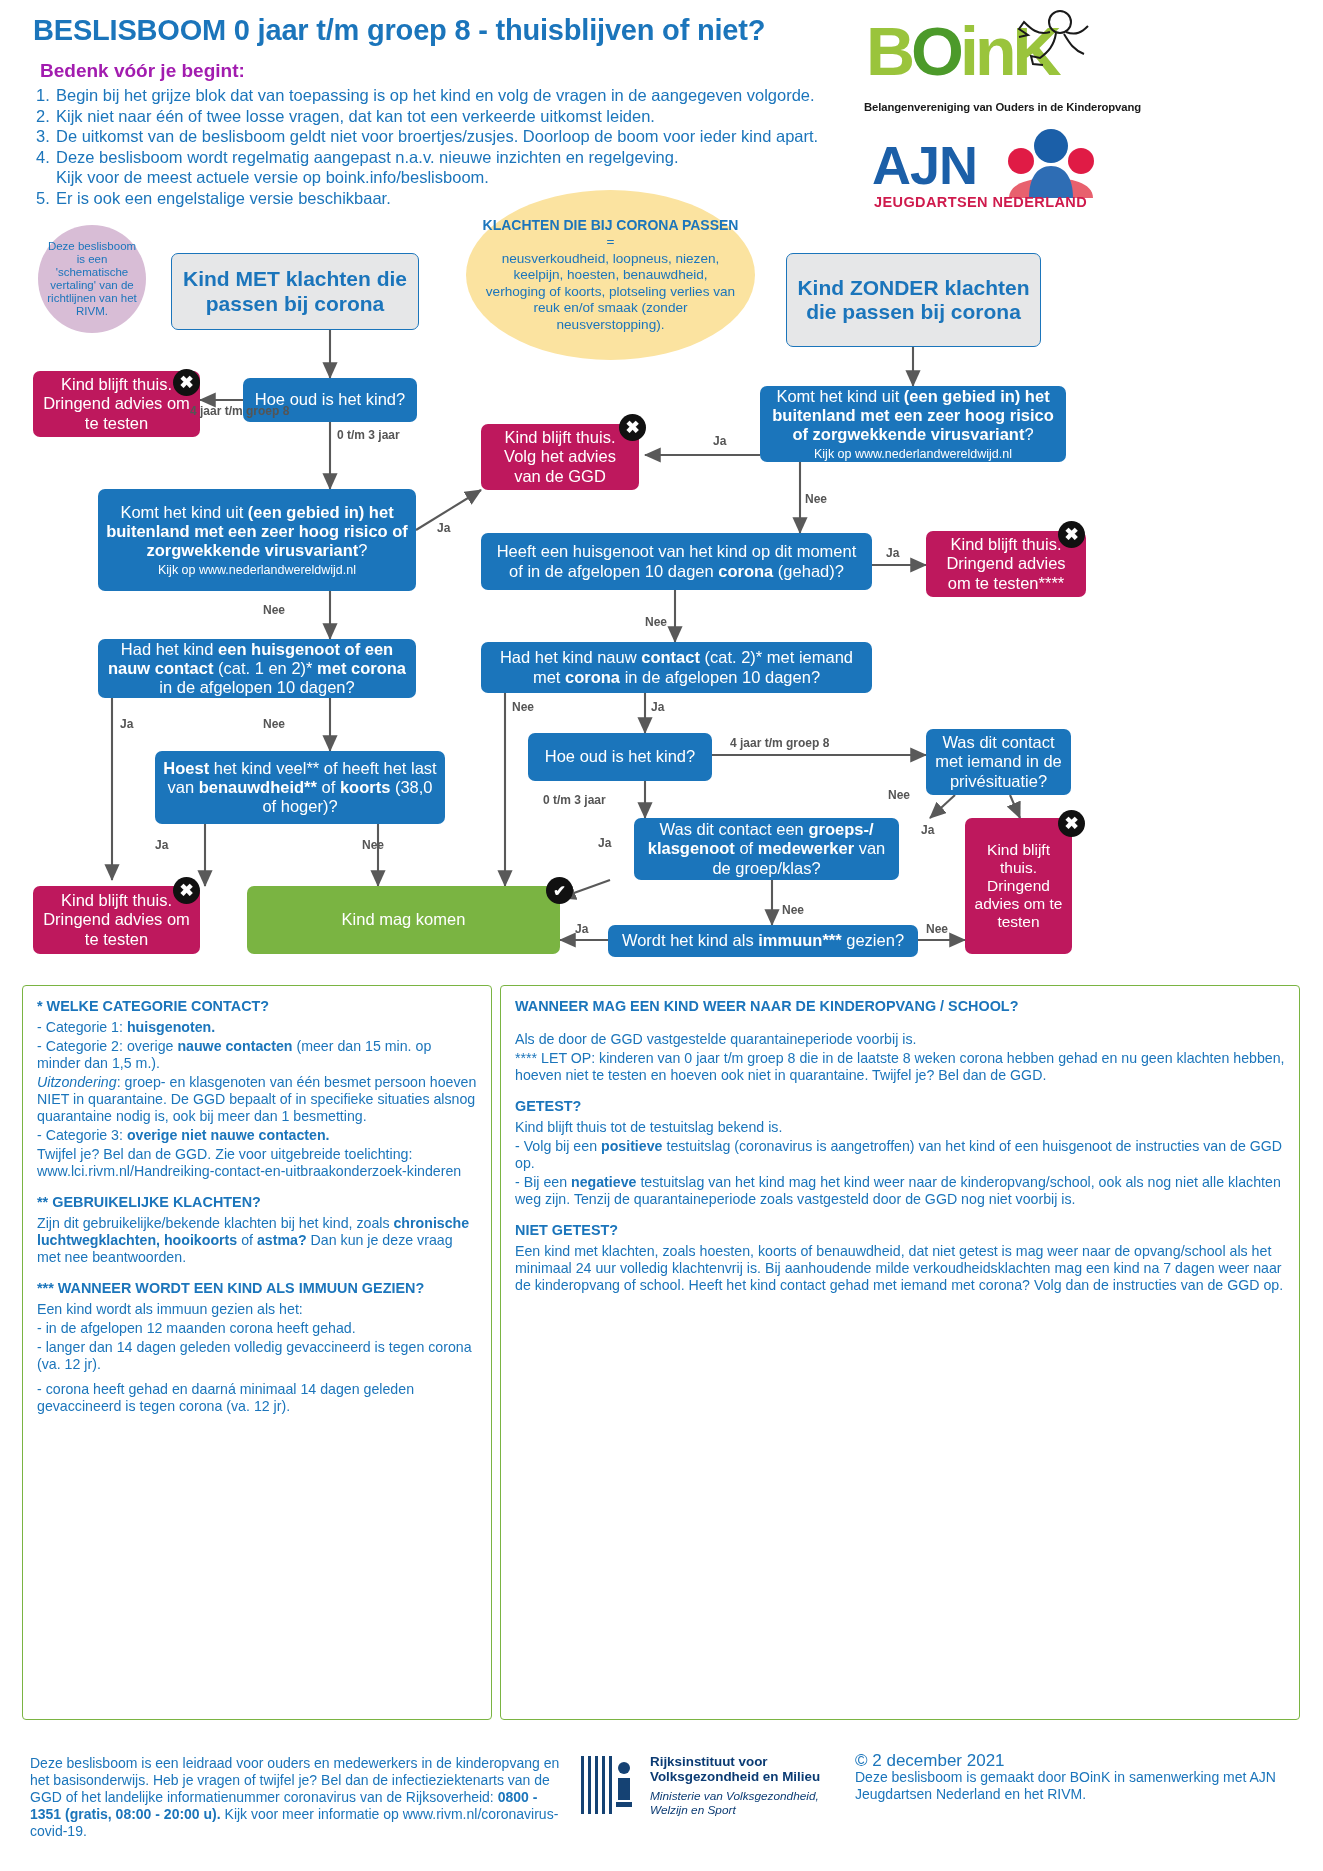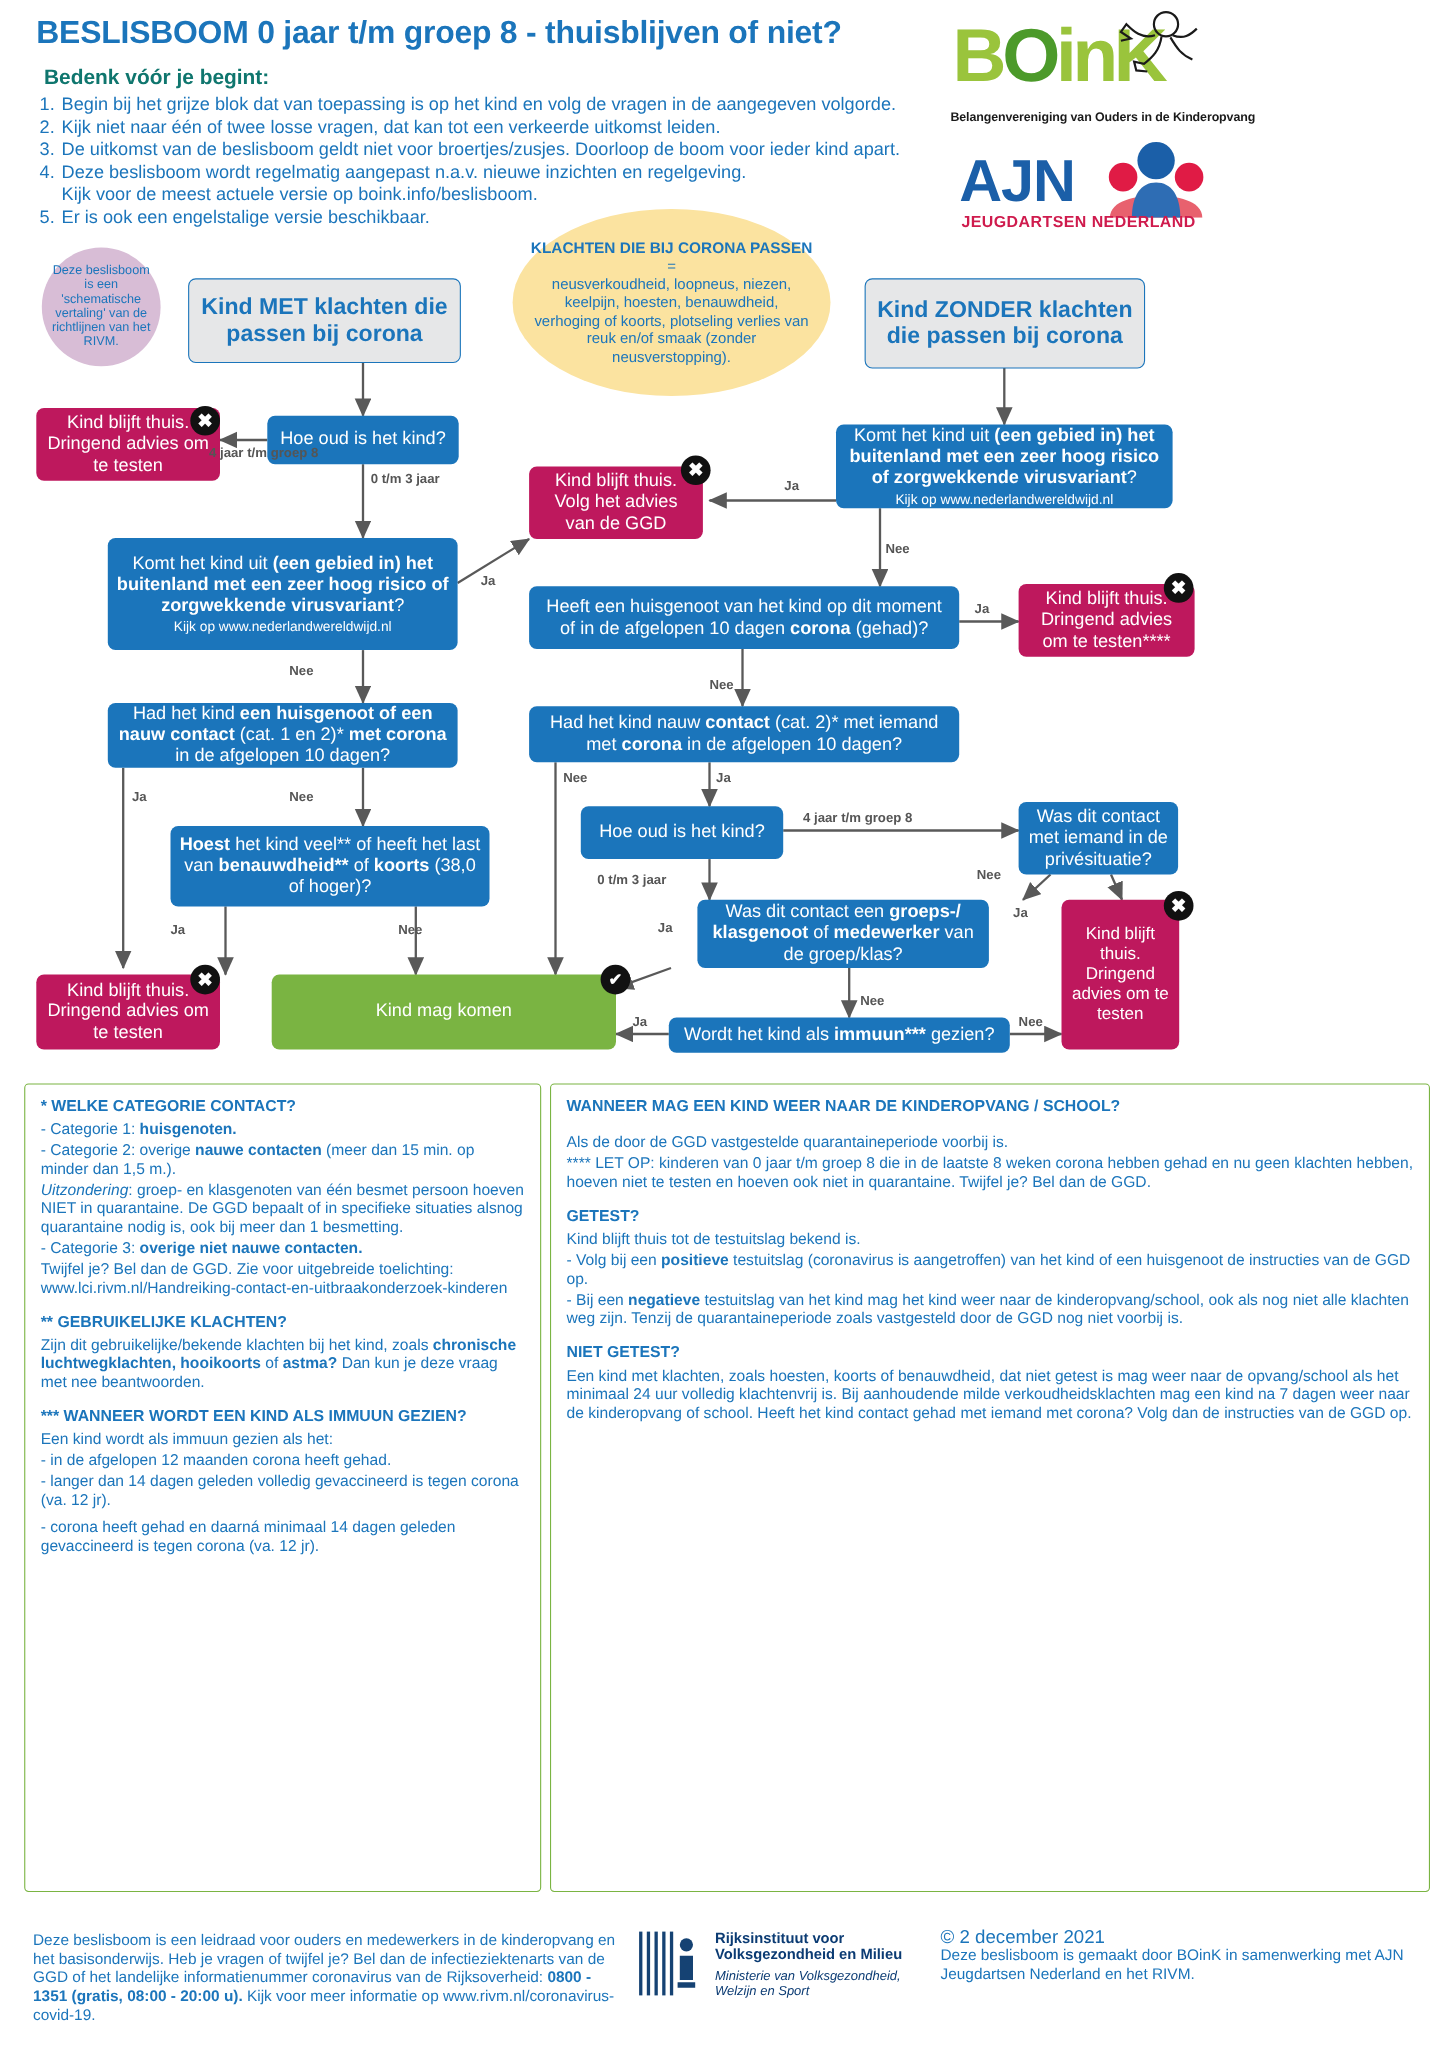--- a/index.html
+++ b/index.html
@@ -13,21 +13,21 @@
     color:#1b75bb;
   }
   
   #title {
     position:absolute; left:33px; top:14px;
     font-size:29px; font-weight:bold; color:#1b75bb;
     letter-spacing:-0.2px; white-space:nowrap;
   }
   #intro-head {
     position:absolute; left:40px; top:60px;
-    font-size:19px; font-weight:bold; color:#0f766e;
+    font-size:19px; font-weight:bold; color:#a21caf;
   }
   #intro-list {
     position:absolute; left:36px; top:85px; width:800px;
     font-size:16.5px; color:#1b75bb; line-height:20.5px;
   }
   #intro-list .li { display:flex; }
   #intro-list .num { width:20px; flex:0 0 20px; }
   #intro-list .sub { padding-left:20px; }
 
   
@@ -237,21 +237,21 @@
     <b>KLACHTEN DIE BIJ CORONA PASSEN</b><br>
     <span>=</span><br>
     <span>neusverkoudheid, loopneus, niezen, keelpijn, hoesten, benauwdheid, verhoging of koorts, plotseling verlies van reuk en/of smaak (zonder neusverstopping).</span>
   </div>
 </div>
 
 <div class="node n-start" style="left:171px; top:253px; width:248px; height:77px;">
   <span class="inner">Kind MET klachten die passen bij corona</span>
 </div>
 
-<div class="node n-start" style="left:786px; top:253px; width:255px; height:82px;">
+<div class="node n-start" style="left:786px; top:253px; width:255px; height:94px;">
   <span class="inner">Kind ZONDER klachten die passen bij corona</span>
 </div>
 
 <div class="node n-q" style="left:243px; top:378px; width:174px; height:44px;">
   <span class="inner">Hoe oud is het kind?</span>
 </div>
 
 <div class="node n-red" style="left:33px; top:371px; width:167px; height:66px;">
   <span class="inner">Kind blijft thuis. Dringend advies om te testen</span>
 </div>

